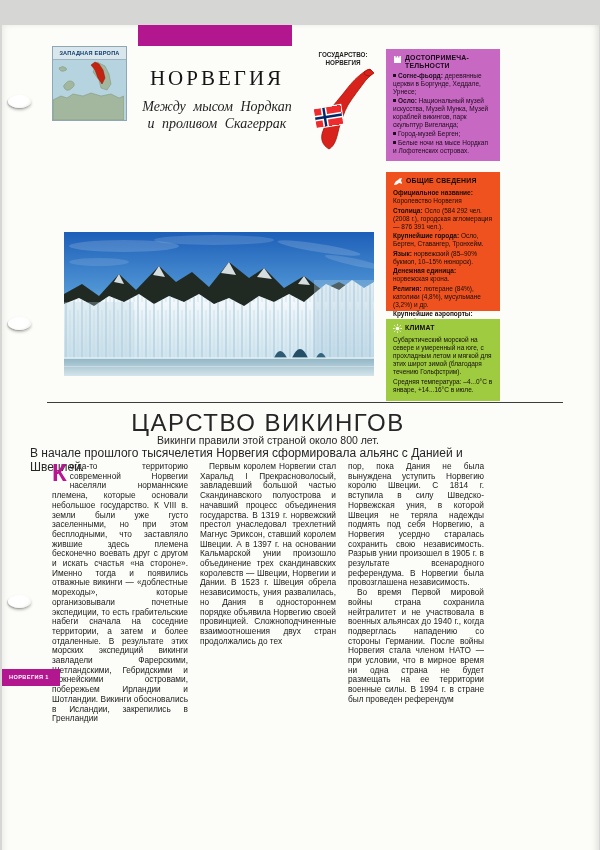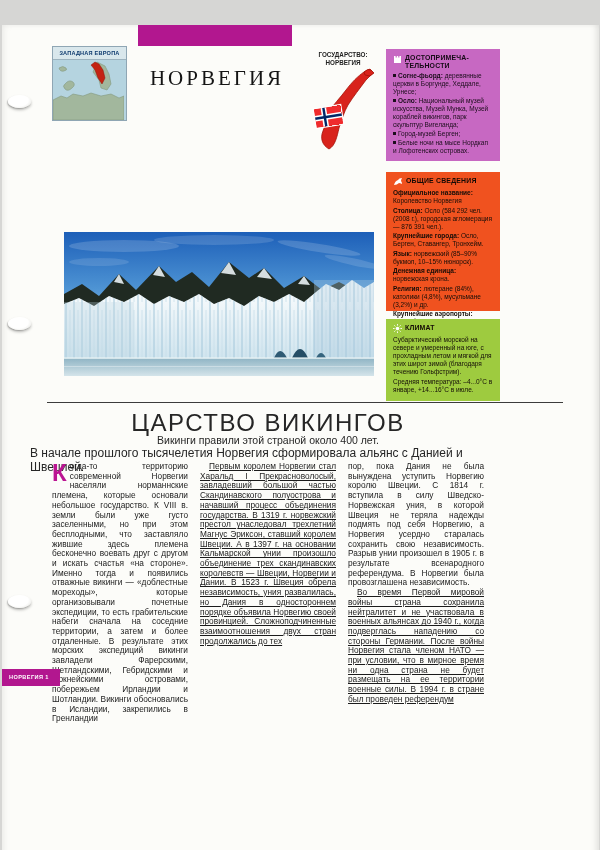--- a/index.html
+++ b/index.html
@@ -57,21 +57,21 @@
     font-style:italic;font-size:10px;word-spacing:4px;color:#242424;}
   .rule{position:absolute;left:45px;top:377px;width:516px;border-top:1.5px solid #3c3c3c;}
   
   .art-title{position:absolute;left:48px;top:384px;width:436px;text-align:center;
     font-size:24px;letter-spacing:1.5px;color:#262626;}
   .art-lead1{position:absolute;left:28px;top:409px;width:476px;text-align:center;font-size:10.5px;color:#262626;}
   .art-lead2{position:absolute;left:28px;top:421px;width:476px;text-align:left;font-size:12px;color:#262626;}
   .cols{position:absolute;left:50px;top:437px;width:434px;display:flex;gap:12px;}
   .col{width:136px;font-size:8.3px;line-height:9.7px;text-align:justify;color:#1b1b1b;}
   .col p{margin:0;}
-  .col p.ind{text-indent:9px;text-decoration:underline;}
+  .col p.ind{text-indent:9px;}
   .dropcap{float:left;font-size:24px;line-height:19px;font-weight:bold;color:#bb1492;padding:1px 3px 0 0;}
   .footer-tab{position:absolute;left:0;top:644px;width:58px;height:17px;background:#b2178f;
     color:#fff;font-size:5.6px;font-weight:bold;line-height:17px;padding-left:7px;
     letter-spacing:.4px;box-sizing:border-box;}
 </style>
 </head>
 <body>
 
 <div class="page">
 
@@ -87,20 +87,24 @@
       <rect width="71" height="60" fill="#b5d4e0"></rect>
       <path d="M0,40 L8,36 14,38 20,34 30,36 38,33 48,36 58,34 66,38 71,36 71,60 0,60 Z" fill="#a2b79d" stroke="#83997f" stroke-width="0.6"></path>
       <path d="M12,24 q4,-5 8,-2 q3,3 -1,6 q-4,4 -7,1 q-3,-3 0,-5 Z" fill="#a2b79d" stroke="#83997f" stroke-width="0.6"></path>
       <path d="M6,8 q4,-3 7,0 q2,2 -2,3 q-4,1 -5,-3 Z" fill="#a2b79d" stroke="#83997f" stroke-width="0.6"></path>
       <path d="M44,2 L52,6 56,14 58,24 54,30 48,28 46,20 40,12 Z" fill="#a2b79d" stroke="#83997f" stroke-width="0.6"></path>
       <path d="M42,2 L46,4 50,10 52,18 49,24 45,18 42,10 38,5 Z" fill="#c42312" stroke="#8f1208" stroke-width="0.5"></path>
     </svg>
   </div>
 
   <div class="page-title">НОРВЕГИЯ</div>
+  <div class="page-subtitle">
+    <div>Между мысом Нордкап</div>
+    <div>и проливом Скагеррак</div>
+  </div>
 
   <div class="state-label">
     <div>ГОСУДАРСТВО:</div>
     <div>НОРВЕГИЯ</div>
   </div>
   <svg class="state-map" width="62" height="88" viewBox="0 0 62 88">
     <path d="M15,82 C8,78 6,71 9,64 C12,57 10,51 14,46 C19,38 26,31 32,23 C38,15 44,9 50,5 L56,2 L59,6 L52,13 C46,21 39,30 34,38 C30,45 28,52 25,61 C23,70 21,79 15,82 Z" fill="#d8231c" stroke="#a31108" stroke-width="0.8"></path>
     <path d="M50,5 q4,-4 7,-2 l3,3 -4,3 -5,-1 Z" fill="#d8231c" stroke="#a31108" stroke-width="0.8"></path>
   </svg>
   <svg class="flag" width="27" height="19" viewBox="0 0 27 19">
@@ -216,21 +220,21 @@
       <path d="M252,126 q5,-10 10,0 Z" fill="#35647e"></path>
     </g>
     <rect y="126" width="310" height="18" fill="url(#water)"></rect>
     <rect y="125.3" width="310" height="1.6" fill="#eaf3f6" opacity="0.85"></rect>
     <rect y="134" width="310" height="1" fill="#ffffff" opacity="0.35"></rect>
   </svg>
 
   <div class="rule"></div>
 
   <div class="art-title">ЦАРСТВО ВИКИНГОВ</div>
-  <div class="art-lead1">Викинги правили этой страной около 400 лет.</div>
+  <div class="art-lead1">Викинги правили этой страной около 800 лет.</div>
   <div class="art-lead2">В начале прошлого тысячелетия Норвегия сформировала альянс с Данией и Швецией.</div>
 
   <div class="cols">
     <div class="col">
       <p><span class="dropcap">К</span><span>огда-то территорию современной Норвегии населяли норманнские племена, которые основали небольшое государство. К VIII в. земли были уже густо заселенными, но при этом бесплодными, что заставляло жившие здесь племена бесконечно воевать друг с другом и искать счастья «на стороне». Именно тогда и появились отважные викинги — «доблестные мореходы», которые организовывали почетные экспедиции, то есть грабительские набеги сначала на соседние территории, а затем и более отдаленные. В результате этих морских экспедиций викинги завладели Фарерскими, Шетландскими, Гебридскими и Оркнейскими островами, побережьем Ирландии и Шотландии. Викинги обосновались в Исландии, закрепились в Гренландии</span></p>
     </div>
     <div class="col">
       <p class="ind">Первым королем Норвегии стал Харальд I Прекрасноволосый, завладевший большой частью Скандинавского полуострова и начавший процесс объединения государства. В 1319 г. норвежский престол унаследовал трехлетний Магнус Эриксон, ставший королем Швеции. А в 1397 г. на основании Кальмарской унии произошло объединение трех скандинавских королевств — Швеции, Норвегии и Дании. В 1523 г. Швеция обрела независимость, уния развалилась, но Дания в одностороннем порядке объявила Норвегию своей провинцией. Сложноподчиненные взаимоотношения двух стран продолжались до тех</p>
     </div>
     <div class="col">

